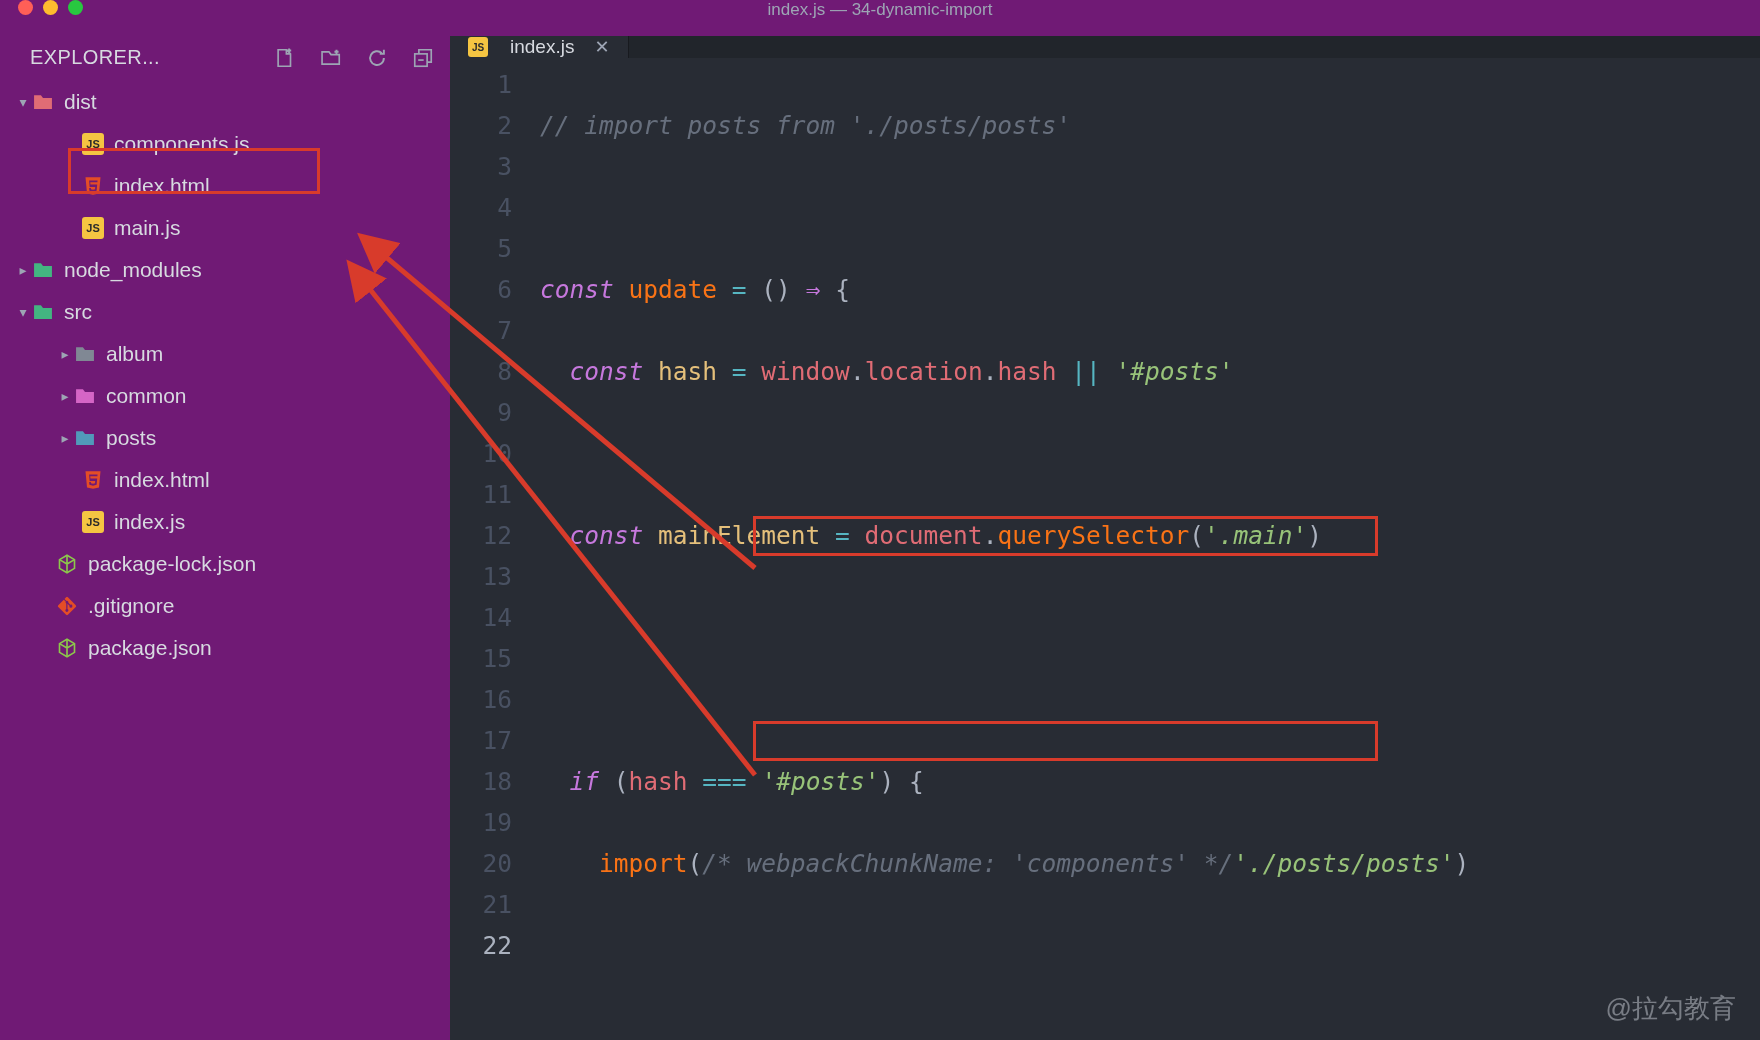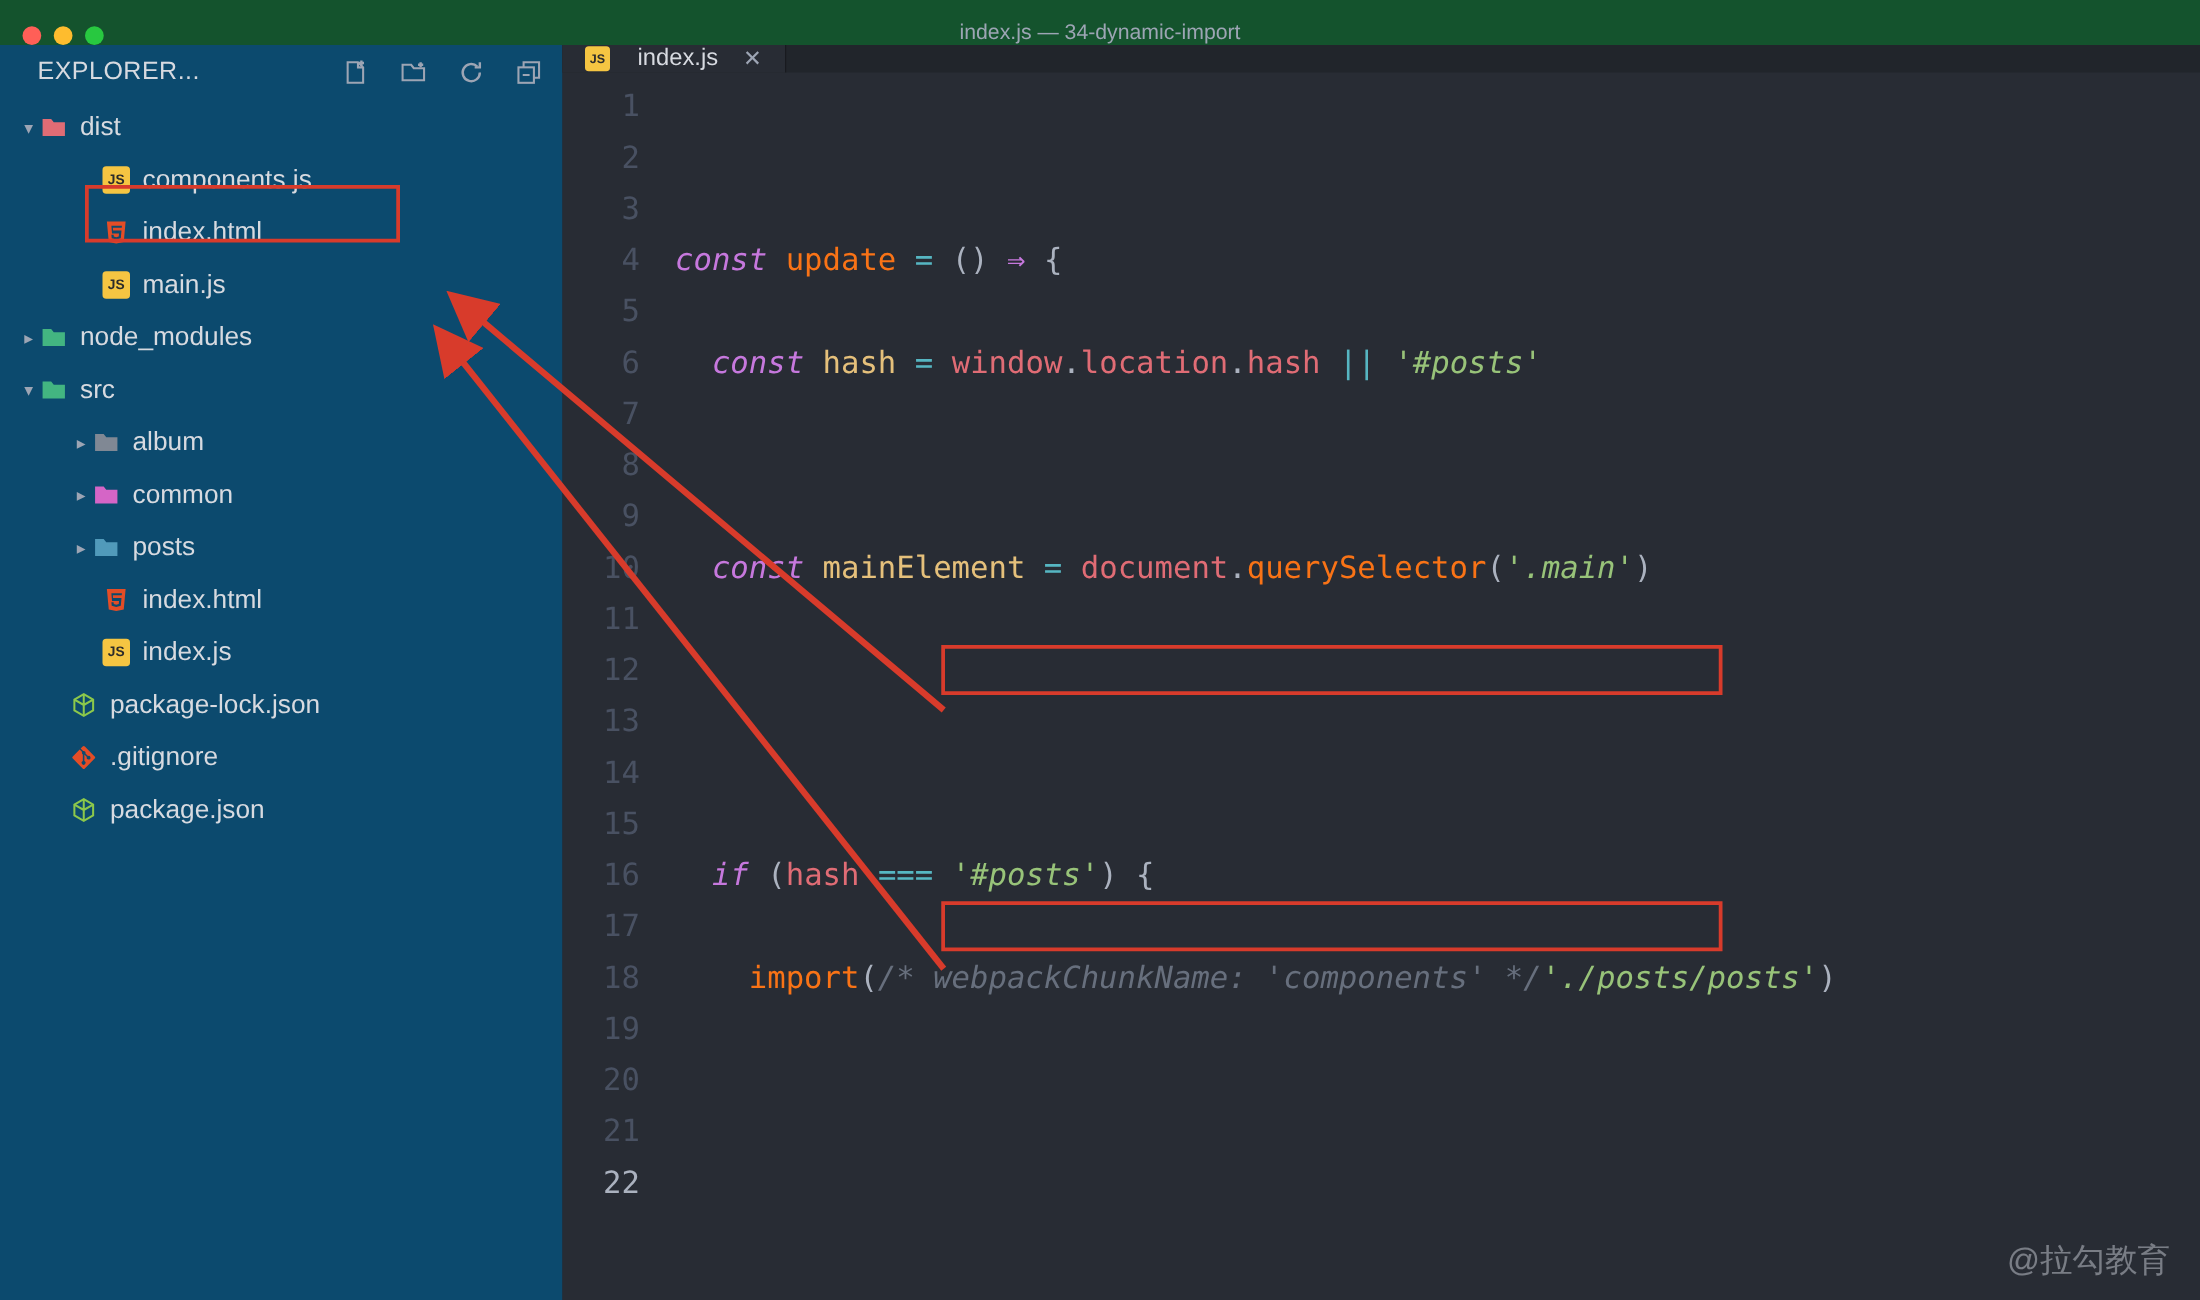--- a/index.html
+++ b/index.html
@@ -3,31 +3,31 @@
 <meta charset="utf-8">
 <style>
 * { margin: 0; padding: 0; box-sizing: border-box; }
 body {
   width: 1760px; height: 1040px;
   background: #21252b;
   font-family: -apple-system, "Segoe UI", Helvetica, Arial, sans-serif;
   color: #abb2bf; overflow: hidden; position: relative;
 }
 .titlebar {
-  height: 36px; background: #14532d;
-  display: flex; align-items: flex-end; position: relative;
+  height: 36px; background: #701a75;
+  display: flex; align-items: flex-start; position: relative;
 }
 .traffic { display: flex; gap: 10px; padding-left: 18px; }
 .dot { width: 15px; height: 15px; border-radius: 50%; }
 .dot.r { background: #ff5f57; } .dot.y { background: #febc2e; } .dot.g { background: #28c840; }
 .title-text { position: absolute; left: 50%; transform: translateX(-50%); font-size: 17px; color: #9da5b4; }
 
 .main { display: flex; height: calc(100% - 36px); }
 
-.sidebar { width: 450px; background: #0c4a6e; display: flex; flex-direction: column; }
+.sidebar { width: 450px; background: #701a75; display: flex; flex-direction: column; }
 .sb-header {
   display: flex; align-items: center; padding: 10px 16px 10px 30px;
   font-size: 20px; color: #d7dae0; gap: 4px;
 }
 .sb-title { flex: 1; letter-spacing: 0.4px; }
 .sb-icons { display: flex; gap: 24px; color: #9da5b4; }
 .sb-icons svg { width: 22px; height: 22px; }
 
 .tree { padding-top: 2px; }
 .tree-row {
@@ -263,20 +263,21 @@
           <div>15</div>
         <div>16</div>
           <div>17</div>
           <div>18</div>
         <div>19</div>
           <div>20</div>
           <div>21</div>
         <div class="cur">22</div>
       </div>
       <div class="code">
+<div><span class="c-cmt">// import posts from './posts/posts'</span></div>
 <div> </div>
 <div><span class="c-kw">const</span> <span class="c-fn">update</span> <span class="c-op">=</span> <span class="c-punc">()</span> <span class="c-kw">⇒</span> <span class="c-punc">{</span></div>
 <div>  <span class="c-kw">const</span> <span class="c-const">hash</span> <span class="c-op">=</span> <span class="c-var">window</span><span class="c-punc">.</span><span class="c-prop">location</span><span class="c-punc">.</span><span class="c-prop">hash</span> <span class="c-op">||</span> <span class="c-str">'#posts'</span></div>
 <div> </div>
 <div>  <span class="c-kw">const</span> <span class="c-const">mainElement</span> <span class="c-op">=</span> <span class="c-var">document</span><span class="c-punc">.</span><span class="c-fn">querySelector</span><span class="c-punc">(</span><span class="c-str">'.main'</span><span class="c-punc">)</span></div>
 <div> </div>
 <div> </div>
 <div>  <span class="c-kw">if</span> <span class="c-punc">(</span><span class="c-var">hash</span> <span class="c-op">===</span> <span class="c-str">'#posts'</span><span class="c-punc">) {</span></div>
 <div>    <span class="c-fn">import</span><span class="c-punc">(</span><span class="c-cmt">/* webpackChunkName: 'components' */</span><span class="c-str">'./posts/posts'</span><span class="c-punc">)</span></div>
 

